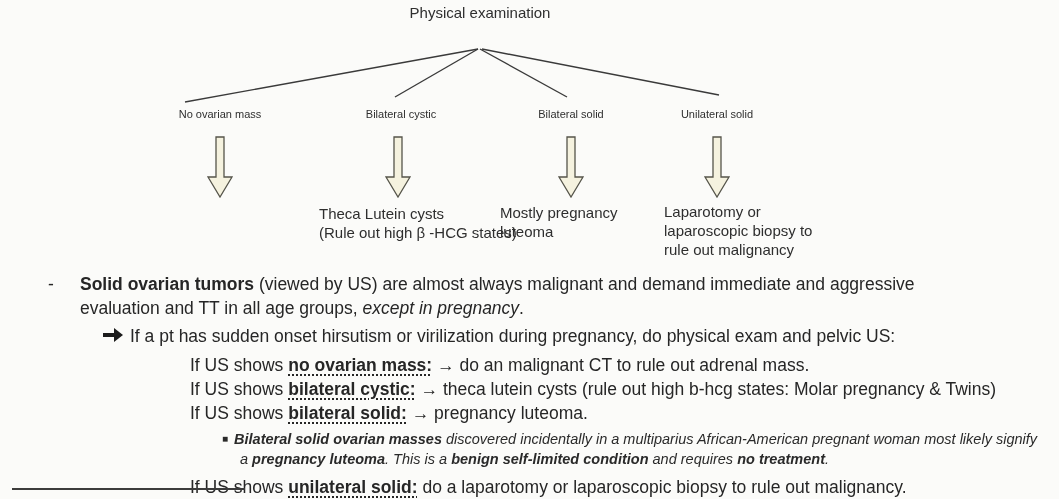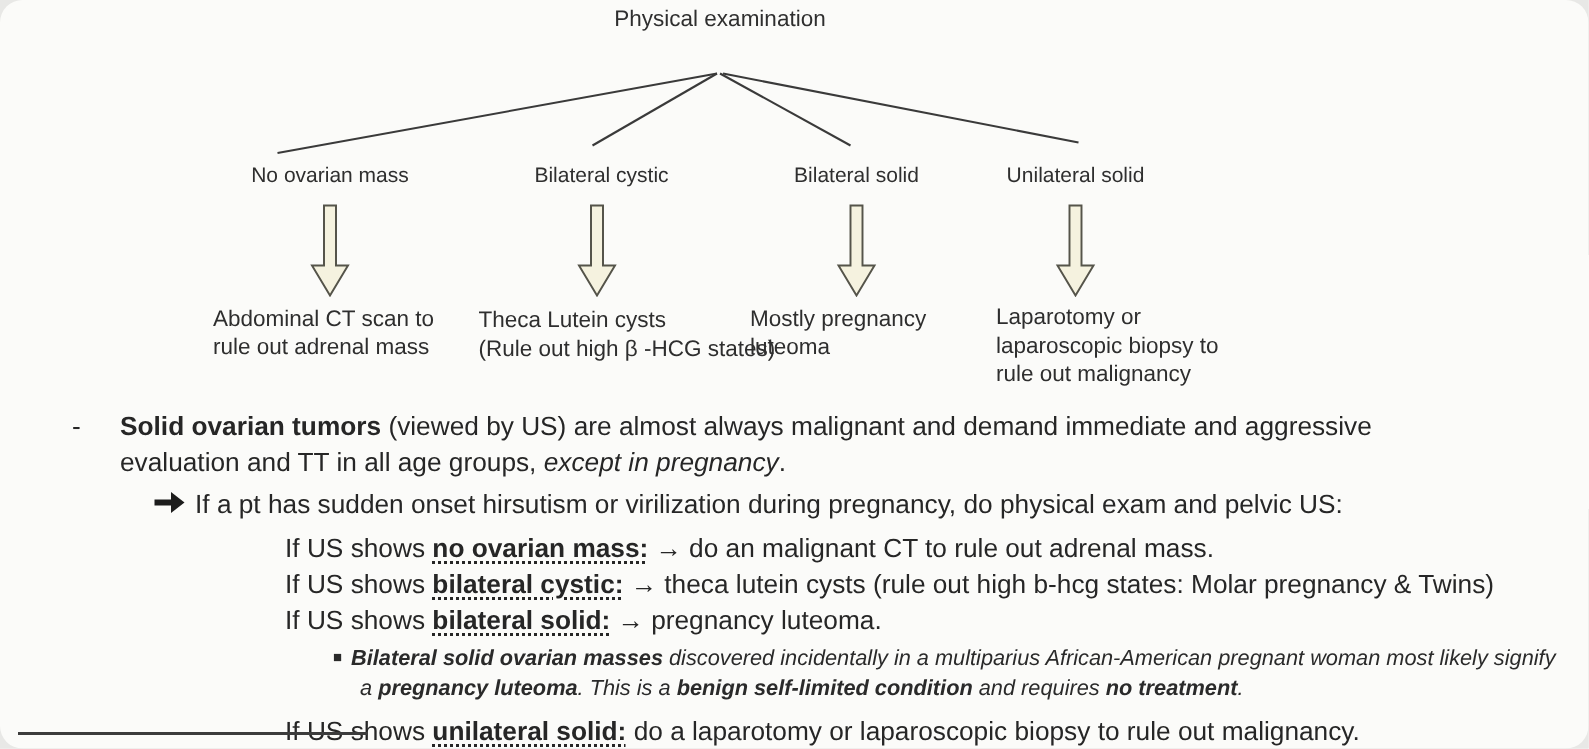--- a/index.html
+++ b/index.html
@@ -3,31 +3,30 @@
 <meta charset="utf-8">
 <style>
   html,body{margin:0;padding:0;background:#e8e8e6;}
   .page{
     position:relative;
     width:1059px;height:499px;
     background:#fbfbf9;
     font-family:"Liberation Sans", sans-serif;
     color:#262626;
     overflow:hidden;
-    border-radius:15px;
   }
   
   .fc-title{
     position:absolute;left:350px;top:4px;width:260px;
     text-align:center;font-size:15px;line-height:18px;color:#2f2f2f;
   }
   .fc-lines{position:absolute;left:0;top:44px;}
   .fc-label{
     position:absolute;top:108px;width:180px;
-    text-align:center;font-size:14px;color:#2f2f2f;
+    text-align:center;font-size:11px;color:#2f2f2f;
   }
   .fc-label.b1{left:130px;}
   .fc-label.b2{left:311px;}
   .fc-label.b3{left:481px;}
   .fc-label.b4{left:627px;}
   .fc-arrow{position:absolute;top:136px;}
   .fc-arrow.b1{left:205px;}
   .fc-arrow.b2{left:383px;}
   .fc-arrow.b3{left:556px;}
   .fc-arrow.b4{left:702px;}
@@ -94,22 +93,20 @@
   <svg class="fc-arrow b2" width="30" height="62" viewBox="0 0 30 62">
     <path d="M11 1 L19 1 L19 41 L27 41 L15 61 L3 41 L11 41 Z" stroke-width="1.3" stroke="#55544a" fill="#f5f2df"></path>
   </svg>
   <svg class="fc-arrow b3" width="30" height="62" viewBox="0 0 30 62">
     <path d="M11 1 L19 1 L19 41 L27 41 L15 61 L3 41 L11 41 Z" stroke-width="1.3" stroke="#55544a" fill="#f5f2df"></path>
   </svg>
   <svg class="fc-arrow b4" width="30" height="62" viewBox="0 0 30 62">
     <path d="M11 1 L19 1 L19 41 L27 41 L15 61 L3 41 L11 41 Z" stroke-width="1.3" stroke="#55544a" fill="#f5f2df"></path>
   </svg>
 
-  <div class="fc-outcome b1">Abdominal CT scan to
-rule out adrenal mass</div>
   <div class="fc-outcome b2">Theca Lutein cysts
 (Rule out high β -HCG states)</div>
   <div class="fc-outcome b3">Mostly pregnancy
 luteoma</div>
   <div class="fc-outcome b4">Laparotomy or
 laparoscopic biopsy to
 rule out malignancy</div>
 
   <div class="notes">
 

